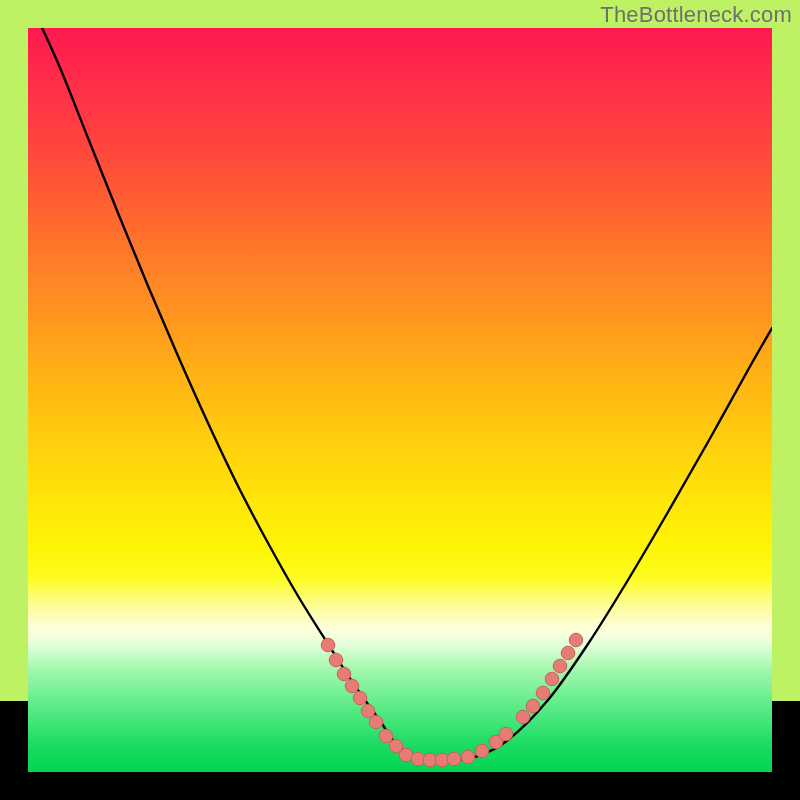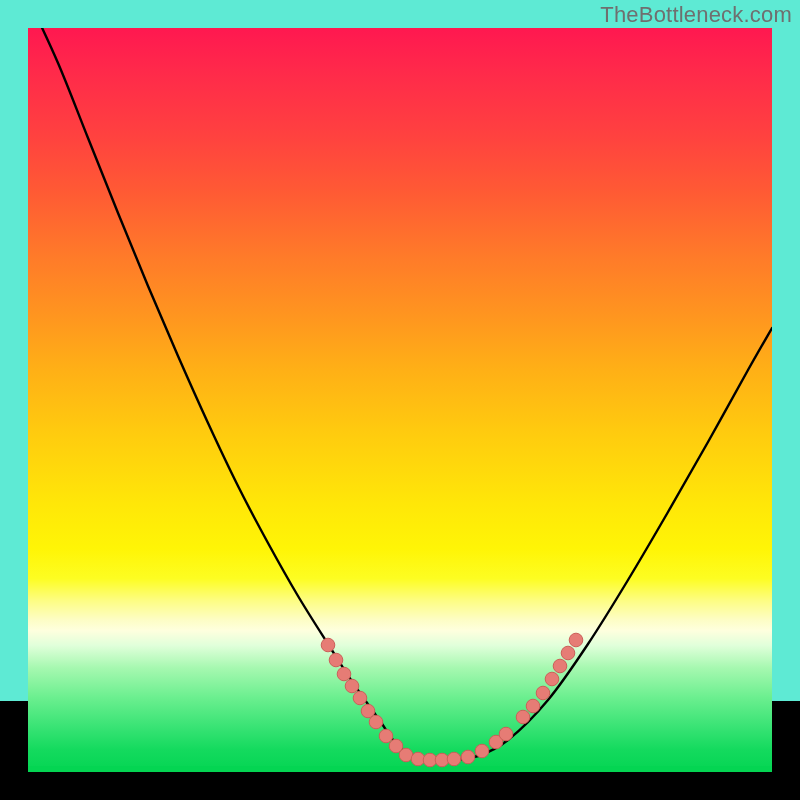--- a/index.html
+++ b/index.html
@@ -8,21 +8,21 @@
     width: 800px;
     height: 800px;
     background: #000000;
     overflow: hidden;
     font-family: Arial, Helvetica, sans-serif;
   }
   .frame {
     position: relative;
     width: 800px;
     height: 701px;
-    background: #5eead4;
+    background: #bef264;
     text-decoration: underline;
   }
   .watermark {
     position: absolute;
     top: 2px;
     right: 8px;
     color: #6f6f6f;
     font-size: 22px;
     font-weight: 500;
     letter-spacing: 0.2px;

